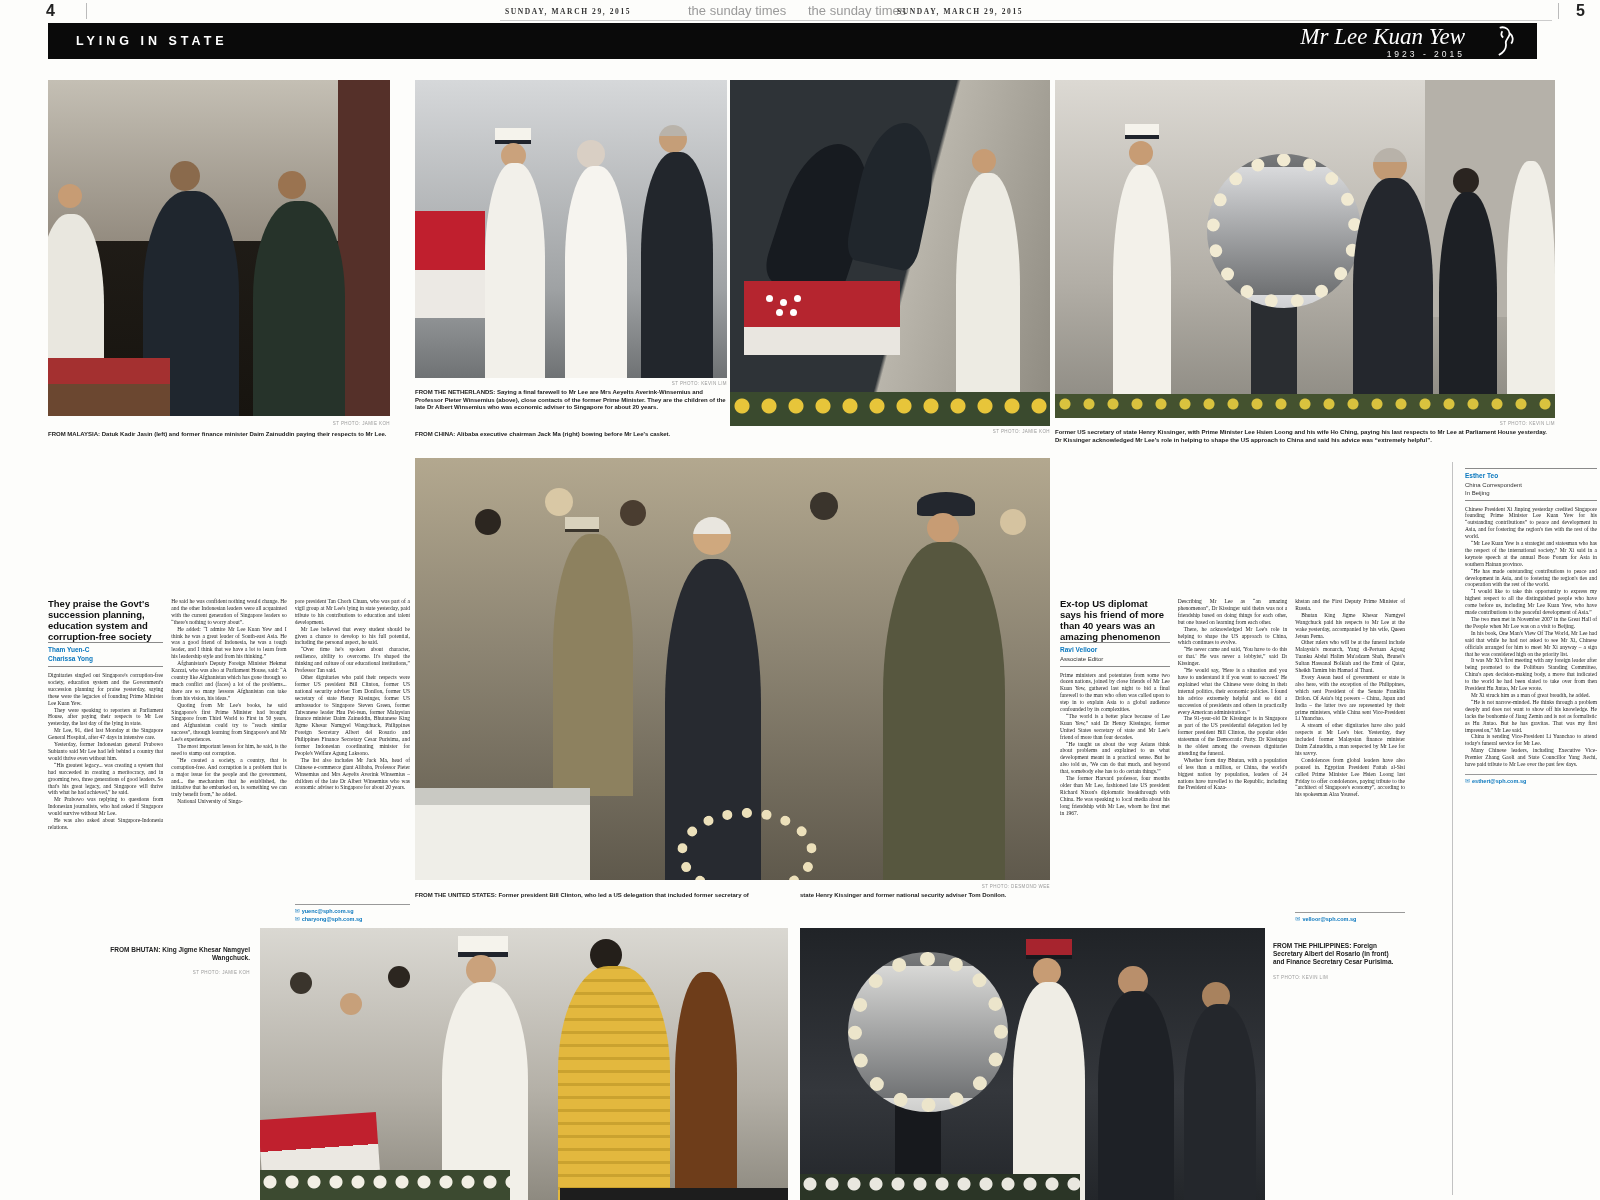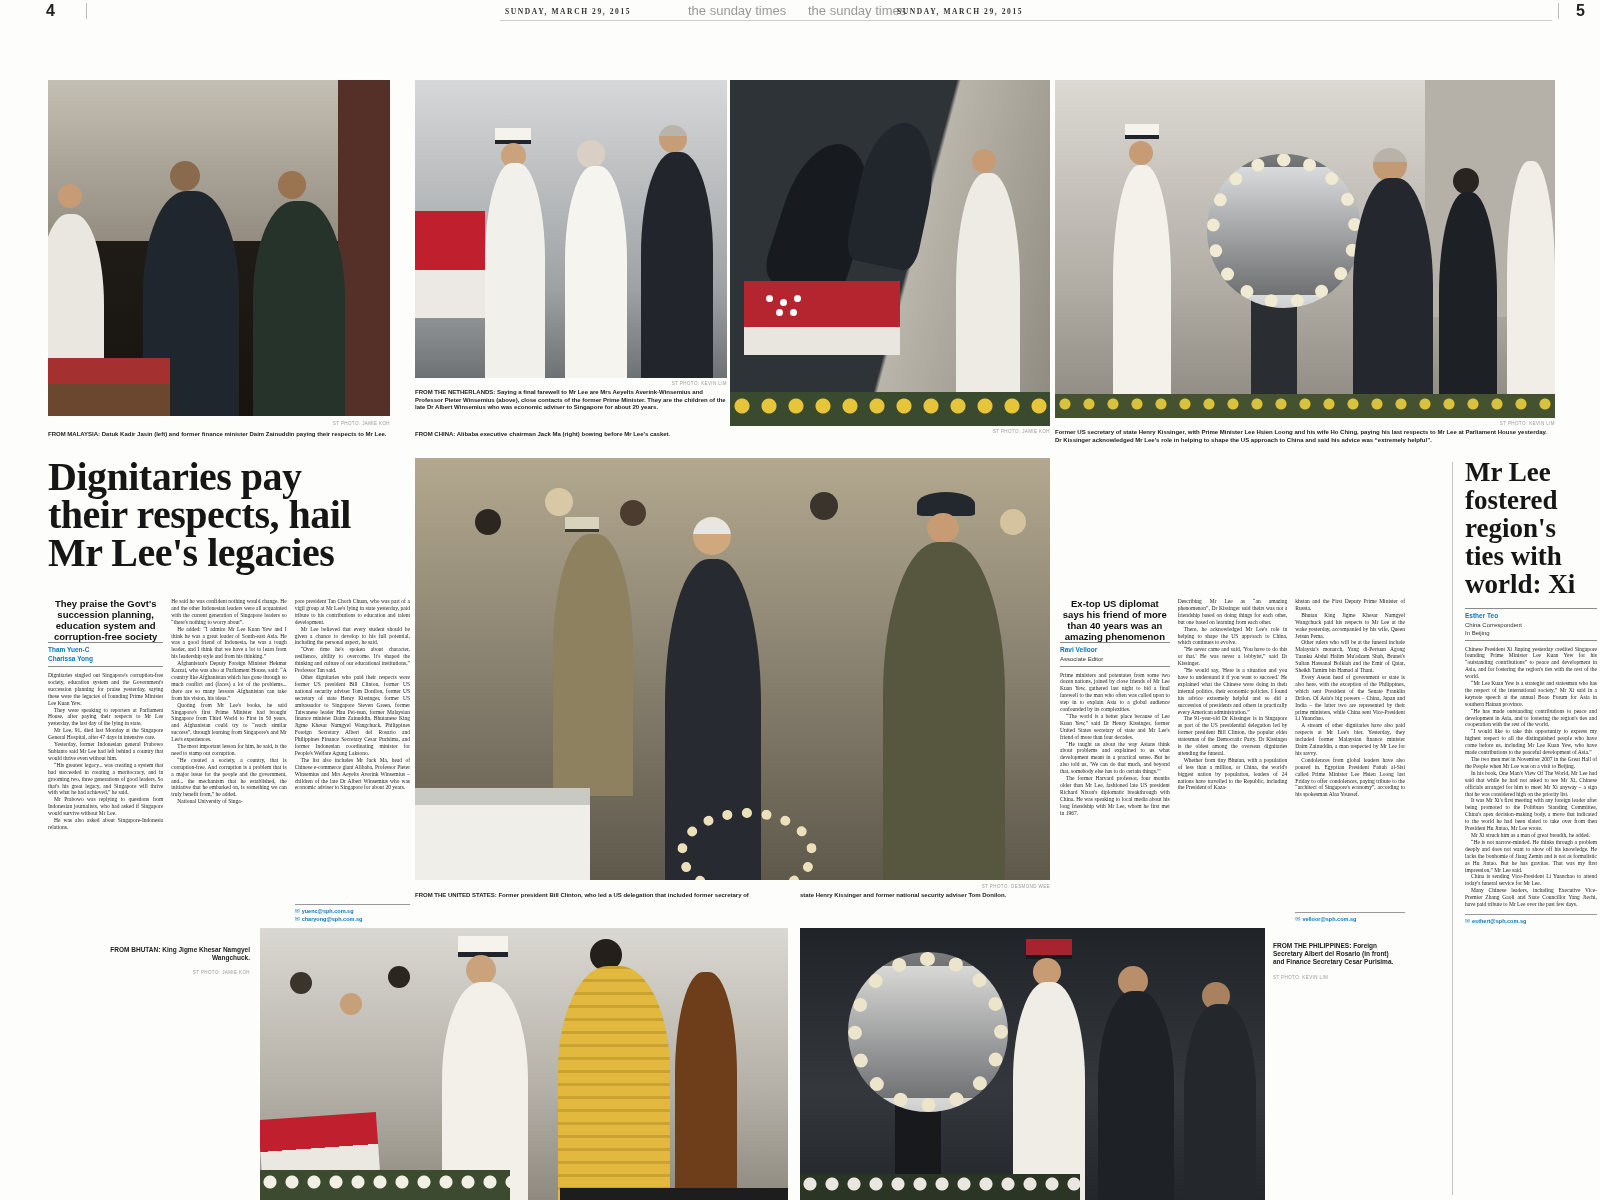--- a/index.html
+++ b/index.html
@@ -38,21 +38,21 @@
        line-height:8.2px;color:#222;}
 
   
   .headline{font-family:"Liberation Serif",serif;font-weight:bold;color:#161616;
             font-size:40px;line-height:38px;letter-spacing:-.5px;white-space:pre-line;}
   .headline-sm{font-family:"Liberation Serif",serif;font-weight:bold;color:#161616;
             font-size:27px;line-height:28px;white-space:pre-line;}
   .cols{display:flex;gap:8px;overflow:hidden;}
   .col{flex:1;overflow:hidden;display:flex;flex-direction:column;}
   .standfirst{font-family:"Liberation Sans",sans-serif;font-weight:bold;font-size:9.5px;
-              line-height:11px;color:#111;text-align:center;}
+              line-height:11px;color:#111;}
   .byline-block{border-top:1px solid #8a8a8a;border-bottom:1px solid #8a8a8a;
                 padding:3px 0;margin-bottom:5px;}
   .byline-name{font-family:"Liberation Sans",sans-serif;font-weight:bold;font-size:6.5px;
                line-height:8.5px;color:#0a77be;margin:0;}
   .byline-role{font-family:"Liberation Sans",sans-serif;font-size:6px;line-height:8px;color:#333;margin:0;}
   .bodytext{text-align:justify;}
   .para{margin:0;font-size:5.5px;line-height:6.9px;color:#1a1a1a;}
   .bodytext .para + .para{text-indent:6px;}
   .email-block{margin-top:auto;border-top:1px solid #999;padding-top:3px;}
   .email-line{display:flex;align-items:center;gap:2px;margin-bottom:2px;}
@@ -68,20 +68,30 @@
   <div class="abs pgnum" style="left:46px;top:2px;">4</div>
   <div class="abs vrule" style="left:86px;top:3px;height:16px;"></div>
   <div class="abs hdate" style="left:505px;top:7px;">SUNDAY, MARCH 29, 2015</div>
   <div class="abs mast" style="left:688px;top:3px;">the sunday times</div>
   <div class="abs mast" style="left:808px;top:3px;">the sunday times</div>
   <div class="abs hdate" style="left:897px;top:7px;">SUNDAY, MARCH 29, 2015</div>
   <div class="abs vrule" style="left:1558px;top:3px;height:16px;"></div>
   <div class="abs pgnum" style="left:1576px;top:2px;">5</div>
   <div class="abs hline" style="left:500px;top:20px;width:1052px;"></div>
 
+  <div class="abs banner" style="left:48px;top:23px;width:1489px;height:36px;">
+    <span class="lying">LYING IN STATE</span>
+    <div class="banner-right">
+      <div class="banner-title">Mr Lee Kuan Yew</div>
+      <div class="banner-years">1923 - 2015</div>
+    </div>
+    <svg class="silhouette" width="32" height="30" viewBox="0 0 30 34">
+      <path d="M9 2 C15 0 21 4 20 10 C19 14 15 16 16 20 C17 26 13 30 8 33 M20 8 C24 11 25 16 22 20 M12 6 C10 9 11 12 13 13" stroke="#fff" fill="none" stroke-width="2"></path>
+    </svg>
+  </div>
 
   <div class="photo" style="left:48px;top:80px;width:342px;height:336px;background:linear-gradient(#26221d,#17140f);">
     <div class="s" style="left:0;top:0;width:100%;height:48%;background:linear-gradient(#c4bfb4,#948c80);"></div>
     <div class="s" style="right:0;top:0;width:52px;height:100%;background:#553029;"></div>
     <div class="s rt" style="left:-10px;top:40%;width:66px;height:60%;background:#e9e7df;"></div>
     <div class="s head" style="left:10px;top:31%;width:24px;height:24px;background:#c79c74;"></div>
     <div class="s head" style="left:122px;top:24%;width:30px;height:30px;background:#8a6a4c;"></div>
     <div class="s rt" style="left:95px;top:33%;width:96px;height:67%;background:#1f262e;"></div>
     <div class="s head" style="left:230px;top:27%;width:28px;height:28px;background:#9a7350;"></div>
     <div class="s rt" style="left:205px;top:36%;width:92px;height:64%;background:#26332a;"></div>
@@ -126,23 +136,20 @@
 
   <div class="abs credit" style="left:415px;top:381px;width:312px;">ST PHOTO: KEVIN LIM</div>
   <div class="abs cap" style="left:415px;top:389px;width:312px;">FROM THE NETHERLANDS: Saying a final farewell to Mr Lee are Mrs Aeyelts Averink-Winsemius and Professor Pieter Winsemius (above), close contacts of the former Prime Minister. They are the children of the late Dr Albert Winsemius who was economic adviser to Singapore for about 20 years.</div>
   <div class="abs credit" style="left:48px;top:421px;width:342px;">ST PHOTO: JAMIE KOH</div>
   <div class="abs credit" style="left:730px;top:429px;width:320px;">ST PHOTO: JAMIE KOH</div>
   <div class="abs cap" style="left:48px;top:431px;width:350px;">FROM MALAYSIA: Datuk Kadir Jasin (left) and former finance minister Daim Zainuddin paying their respects to Mr Lee.</div>
   <div class="abs cap" style="left:415px;top:431px;width:300px;">FROM CHINA: Alibaba executive chairman Jack Ma (right) bowing before Mr Lee's casket.</div>
   <div class="abs credit" style="left:1055px;top:421px;width:500px;">ST PHOTO: KEVIN LIM</div>
   <div class="abs cap" style="left:1055px;top:429px;width:500px;">Former US secretary of state Henry Kissinger, with Prime Minister Lee Hsien Loong and his wife Ho Ching, paying his last respects to Mr Lee at Parliament House yesterday. Dr Kissinger acknowledged Mr Lee's role in helping to shape the US approach to China and said his advice was “extremely helpful”.</div>
 
-  <div class="abs headline" style="left:48px;top:458px;width:370px;">Dignitaries pay
-their respects, hail
-Mr Lee's legacies</div>
 
   <div class="abs cols" style="left:48px;top:598px;width:362px;height:326px;">
     <div class="col">
       <div class="standfirst">They praise the Govt's succession planning, education system and corruption-free society</div>
       <div class="byline-block">
           <p class="byline-name">Tham Yuen-C</p>
           <p class="byline-name">Charissa Yong</p>
         </div>
       <div class="bodytext">
           <p class="para">Dignitaries singled out Singapore's corruption-free society, education system and the Government's succession planning for praise yesterday, saying these were the legacies of founding Prime Minister Lee Kuan Yew.</p>
@@ -245,25 +252,20 @@
             <span class="mail-icon">✉</span>
             <span class="email">velloor@sph.com.sg</span>
           </div>
       </div>
     </div>
   </div>
 
   <div class="abs colrule" style="left:1452px;top:462px;height:733px;"></div>
 
   <div class="abs" style="left:1465px;top:458px;width:132px;height:740px;overflow:hidden;display:flex;flex-direction:column;">
-    <div class="headline-sm">Mr Lee
-fostered
-region's
-ties with
-world: Xi</div>
     <div class="byline-block" style="margin-top:10px;">
       <p class="byline-name">Esther Teo</p>
       <p class="byline-role">China Correspondent</p>
       <p class="byline-role">In Beijing</p>
     </div>
     <div class="bodytext">
         <p class="para">Chinese President Xi Jinping yesterday credited Singapore founding Prime Minister Lee Kuan Yew for his “outstanding contributions” to peace and development in Asia, and for fostering the region's ties with the rest of the world.</p>
         <p class="para">“Mr Lee Kuan Yew is a strategist and statesman who has the respect of the international society,” Mr Xi said in a keynote speech at the annual Boao Forum for Asia in southern Hainan province.</p>
         <p class="para">“He has made outstanding contributions to peace and development in Asia, and to fostering the region's ties and cooperation with the rest of the world.</p>
         <p class="para">“I would like to take this opportunity to express my highest respect to all the distinguished people who have come before us, including Mr Lee Kuan Yew, who have made contributions to the peaceful development of Asia.”</p>

